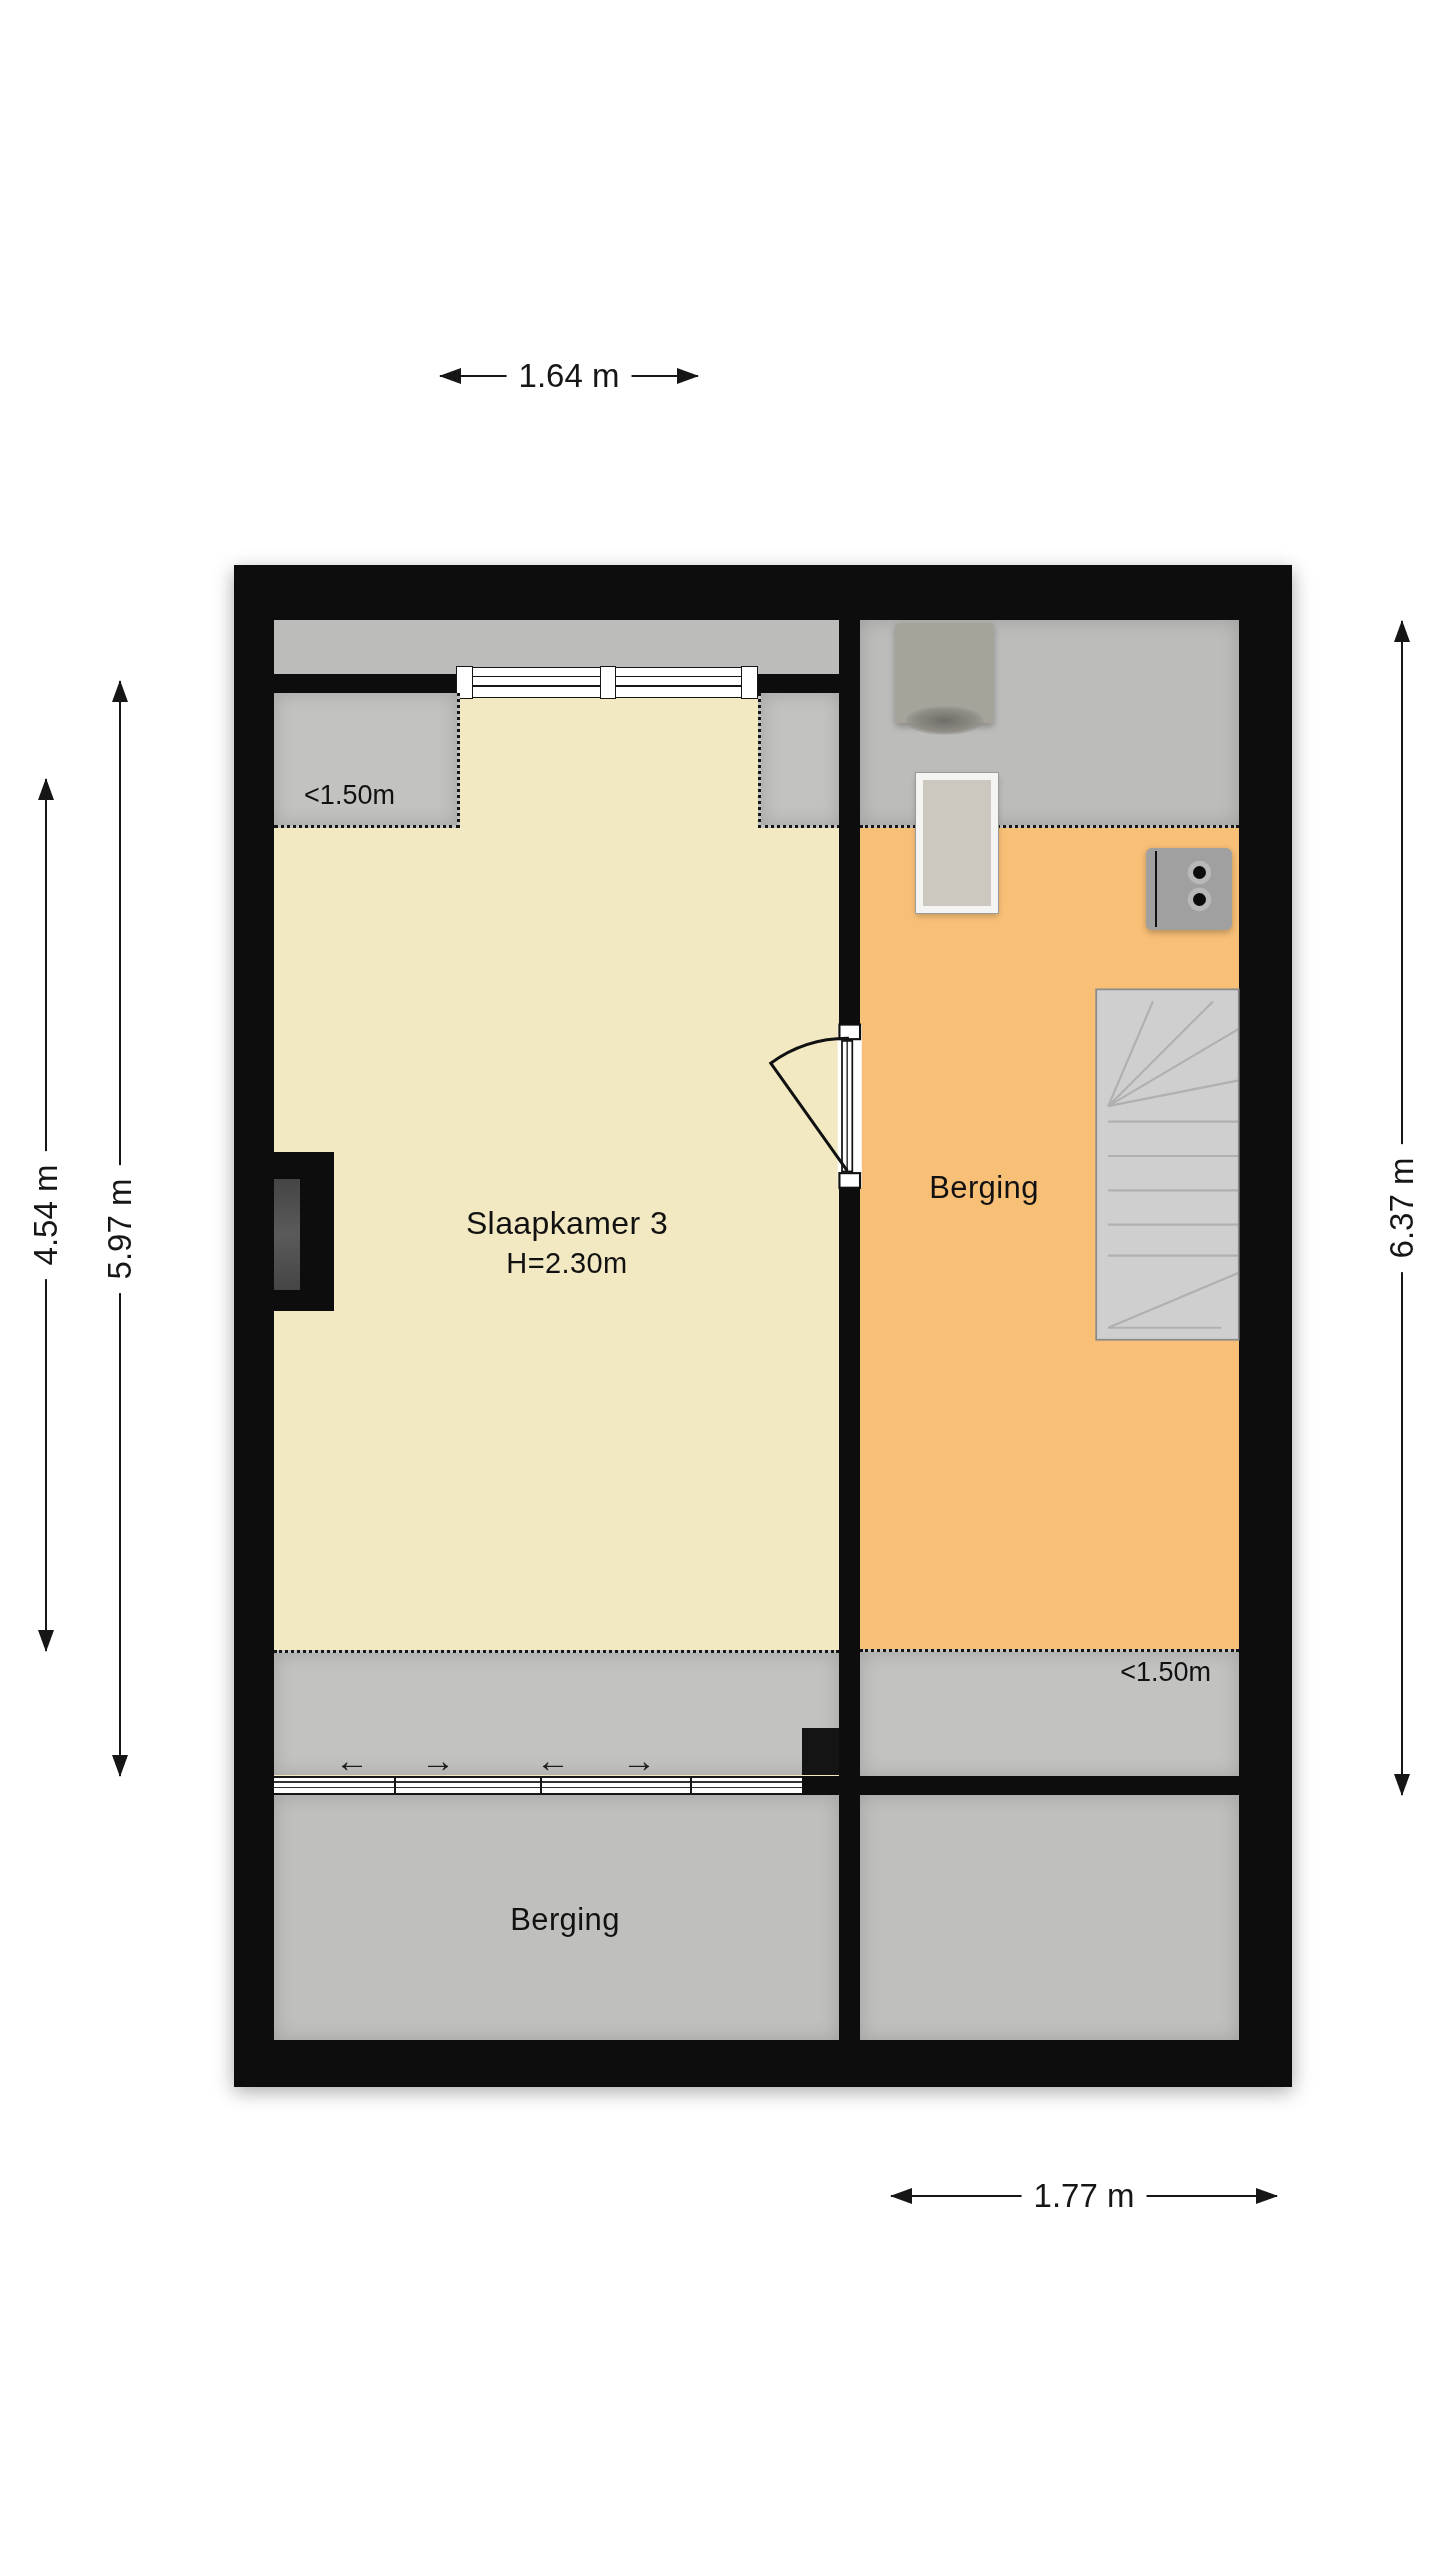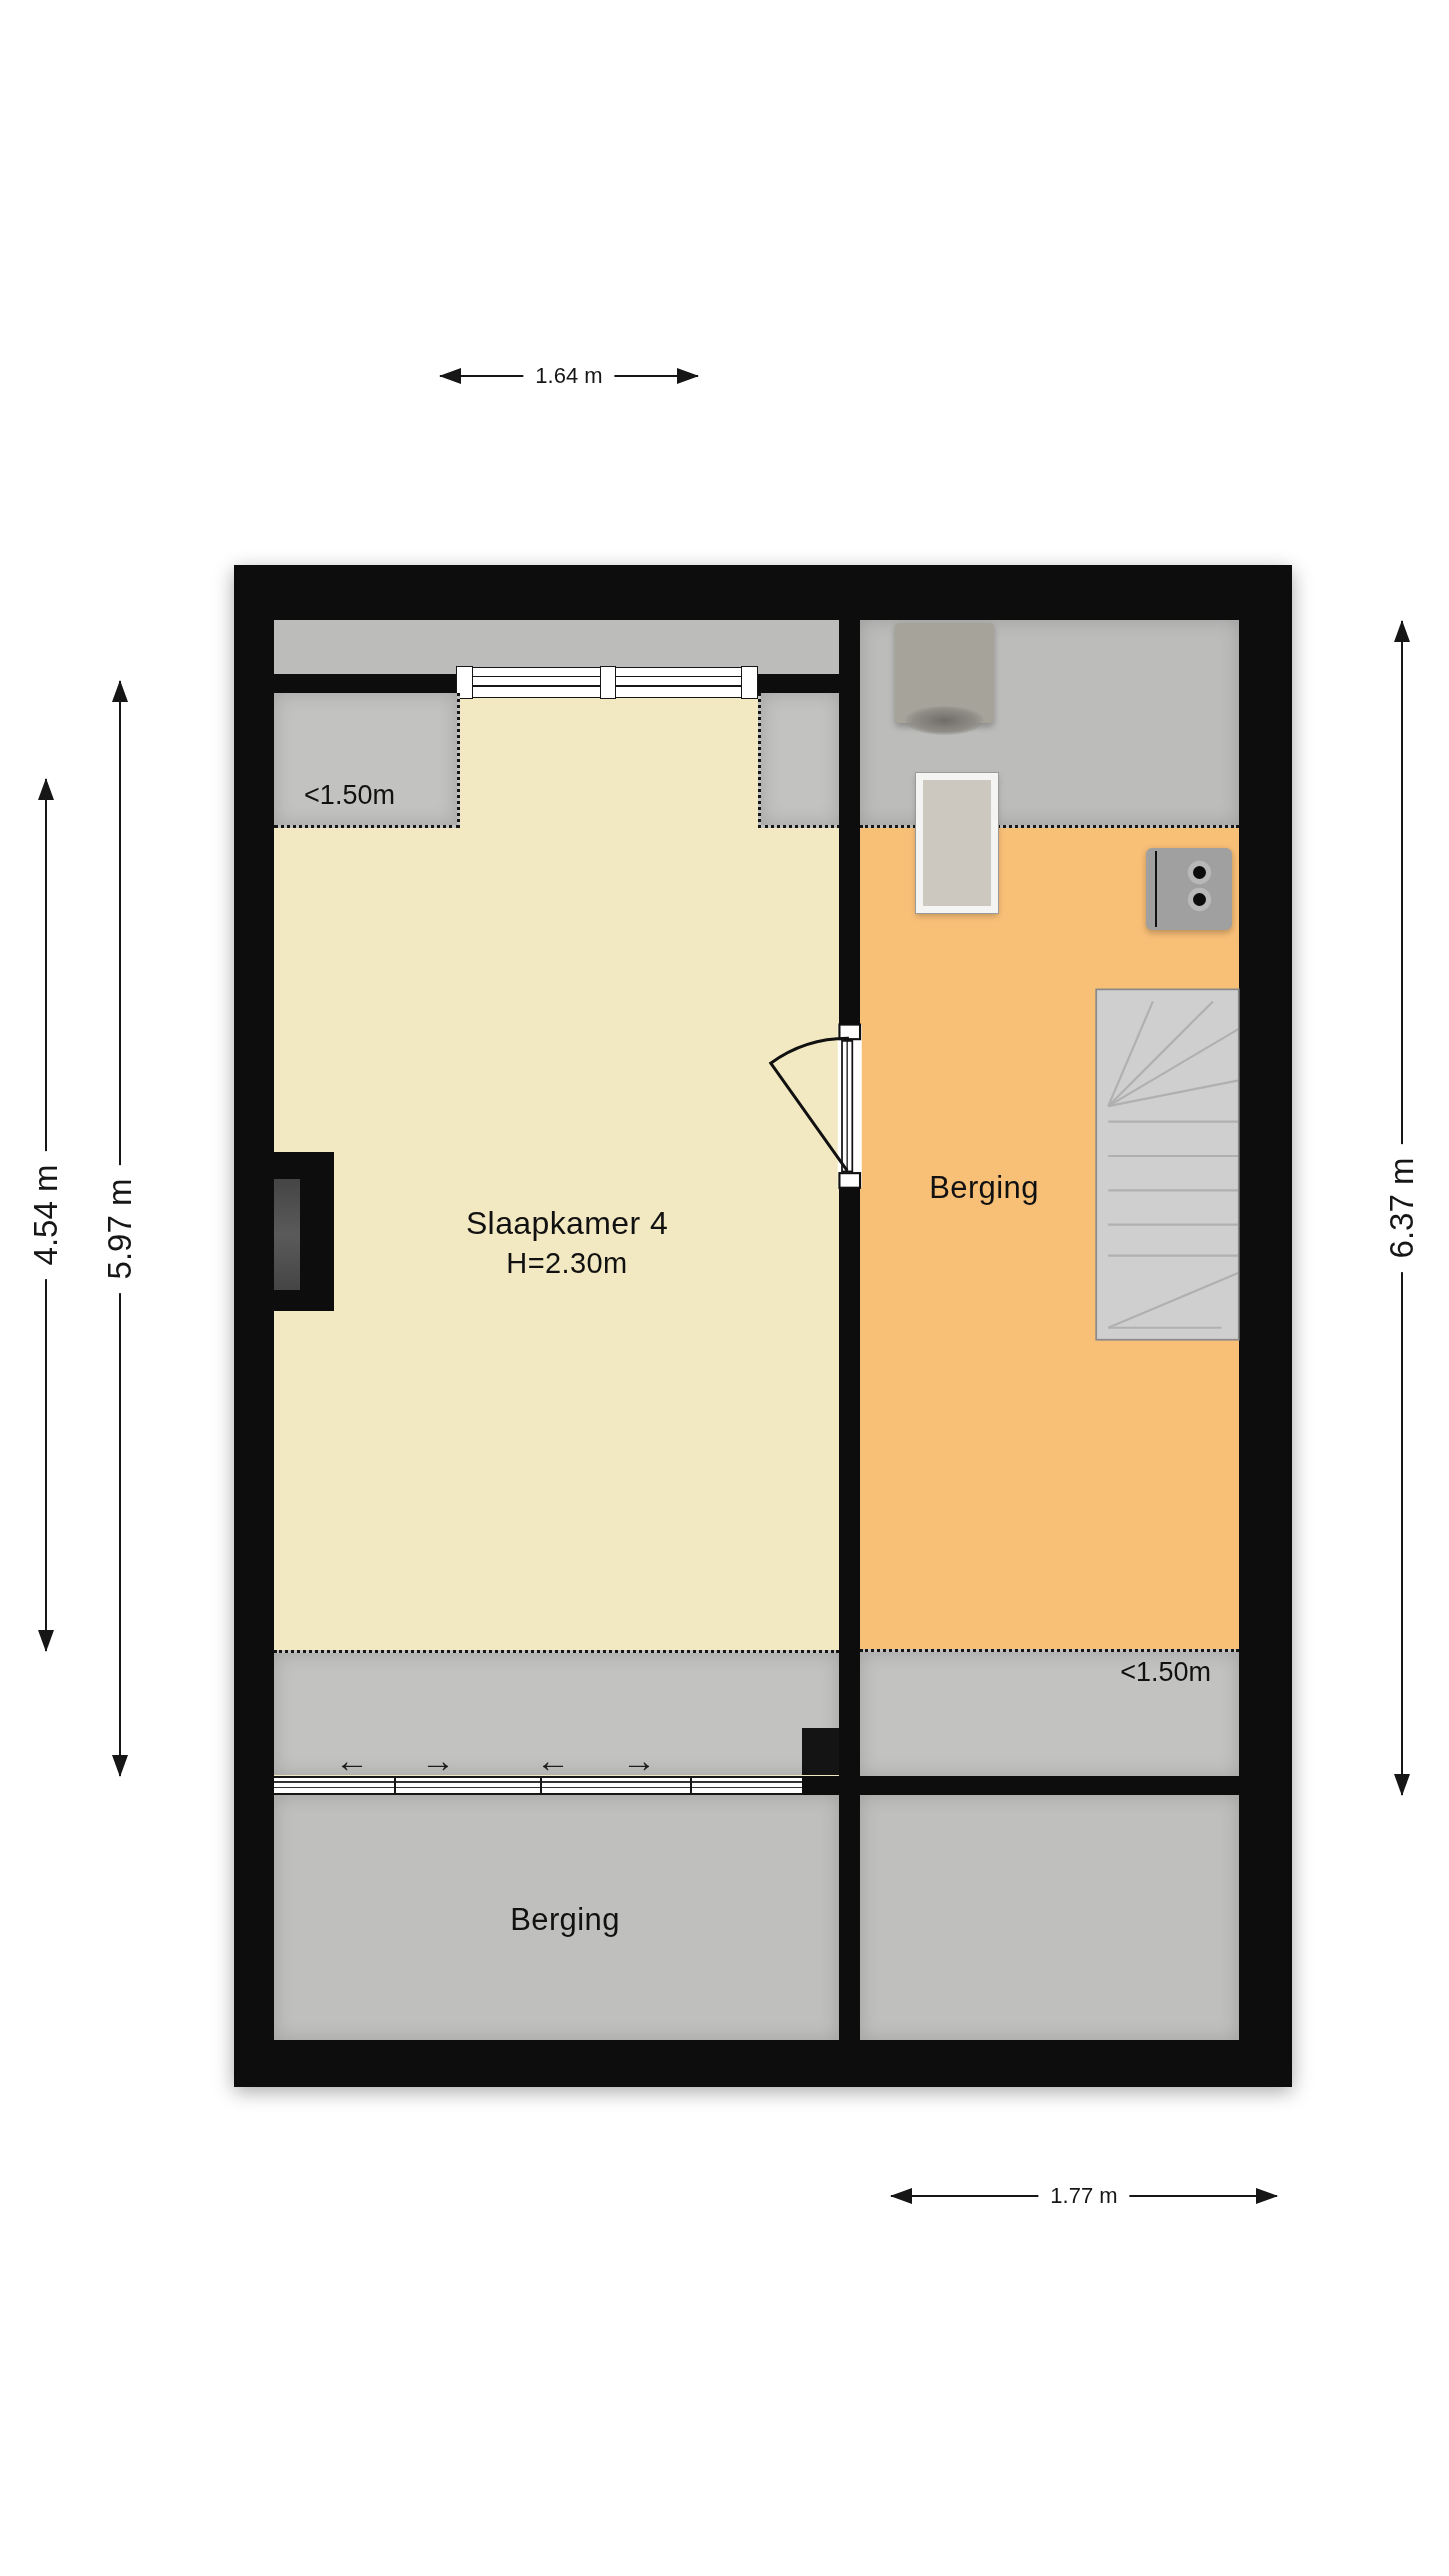--- a/index.html
+++ b/index.html
@@ -58,21 +58,21 @@
   .stair-rail-v{background:linear-gradient(90deg,#f5f5f5 0%,#cfcfcf 45%,#6e6e6e 100%);border-radius:2.6px;}
 
   
   .hdim{position:absolute;height:38px;}
   .hdim .line{position:absolute;left:0;right:0;top:50%;height:2.6px;margin-top:-1.3px;background:var(--ink);}
   .hdim .head-l{position:absolute;left:-0.9px;top:50%;transform:translateY(-50%);width:0;height:0;
     border-top:8.6px solid transparent;border-bottom:8.6px solid transparent;border-right:22px solid var(--ink);}
   .hdim .head-r{position:absolute;right:-0.9px;top:50%;transform:translateY(-50%);width:0;height:0;
     border-top:8.6px solid transparent;border-bottom:8.6px solid transparent;border-left:22px solid var(--ink);}
   .hdim .lab{position:absolute;left:50%;top:50%;transform:translate(-50%,-50%);background:var(--paper);
-    padding:0 12px;font-size:22px;white-space:nowrap;text-align:center;}
+    padding:0 12px;font-size:33px;white-space:nowrap;text-align:center;}
   .vdim{position:absolute;width:38px;}
   .vdim .line{position:absolute;top:0;bottom:0;left:50%;width:2.6px;margin-left:-1.3px;background:var(--ink);}
   .vdim .head-t{position:absolute;top:-0.9px;left:50%;transform:translateX(-50%);width:0;height:0;
     border-left:8.6px solid transparent;border-right:8.6px solid transparent;border-bottom:22px solid var(--ink);}
   .vdim .head-b{position:absolute;bottom:-0.9px;left:50%;transform:translateX(-50%);width:0;height:0;
     border-left:8.6px solid transparent;border-right:8.6px solid transparent;border-top:22px solid var(--ink);}
   .vdim .lab{position:absolute;left:50%;top:50%;transform:translate(-50%,-50%) rotate(-90deg);
     background:var(--paper);padding:0 13.7px;font-size:33px;white-space:nowrap;}
   svg{display:block;}
 </style>
@@ -166,21 +166,21 @@
         <rect x="703" y="535" width="28" height="190" fill="#ffffff"></rect>
         <rect x="705" y="535" width="24" height="17" fill="#fff" stroke="#111" stroke-width="2.5"></rect>
         <rect x="705" y="708" width="24" height="17" fill="#fff" stroke="#111" stroke-width="2.5"></rect>
         <rect x="708" y="554" width="12" height="152" fill="#fff" stroke="#111" stroke-width="2"></rect>
         <line x1="714" y1="554" x2="714" y2="706" stroke="#111" stroke-width="1.5"></line>
         <path d="M 716 551 A 153 153 0 0 0 625 580 L 714 705" fill="none" stroke="#111" stroke-width="3.5"></path>
       </g>
     </svg>
 
     <div class="room-label" style="left:333px;top:678px;font-size:32px;">
-      <span>Slaapkamer 4</span>
+      <span>Slaapkamer 3</span>
       <span class="sub">H=2.30m</span>
     </div>
     <div class="room-label" style="left:750px;top:623px;">
       <span>Berging</span>
     </div>
     <div class="room-label" style="left:331px;top:1355px;">
       <span>Berging</span>
     </div>
     <div class="small-label" style="left:773px;top:1092px;width:204px;text-align:right;">&lt;1.50m</div>
   </div>

